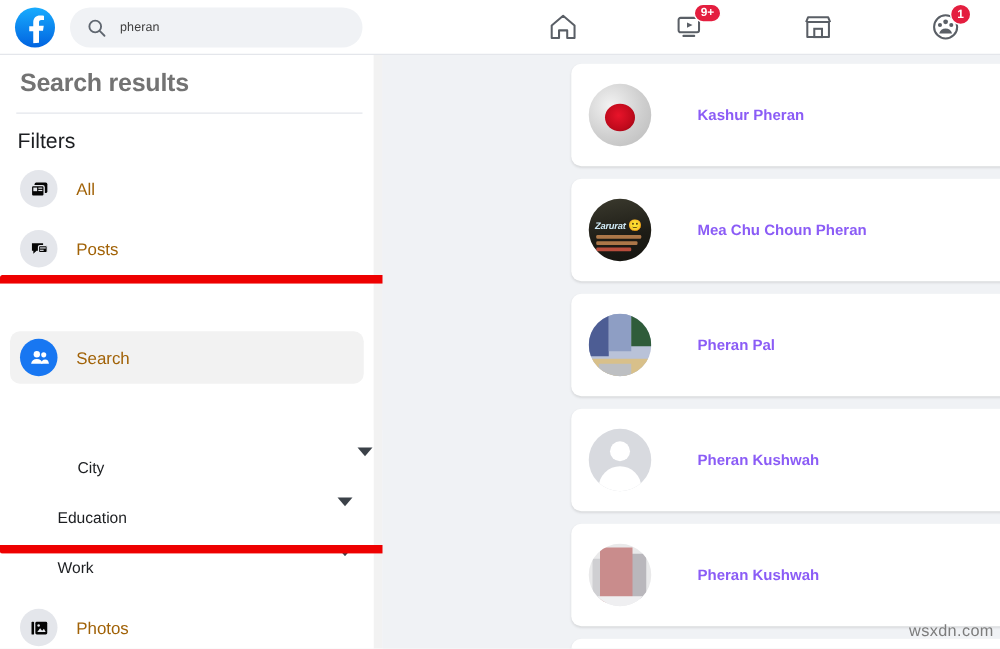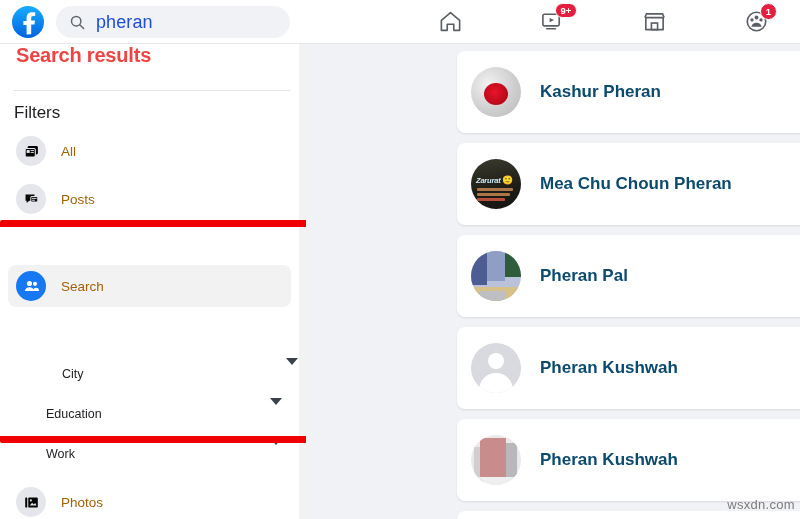--- a/index.html
+++ b/index.html
@@ -25,21 +25,21 @@
   }
   .fb-logo svg { display: block; }
 
   .searchbox {
     position: absolute; left: 56px; top: 6px; width: 234px; height: 32px;
     background: #f0f2f5; border-radius: 18px;
     display: flex; align-items: center; padding: 0 14px;
   }
   .searchbox .sicon { width: 15px; height: 15px; flex: 0 0 auto; margin-right: 11px; }
   .searchbox .sval {
-    font-size: 18px; color: #1d4ed8; letter-spacing: .1px;
+    font-size: 10px; color: #404040; letter-spacing: .1px;
   }
 
   .navicons {
     position: absolute; left: 410px; top: 0; width: 390px; height: 43px;
   }
   .navitem {
     position: absolute; top: 0; height: 43px; width: 56px;
     display: flex; align-items: center; justify-content: center;
   }
   .nav-home { left: 12px; }
@@ -62,22 +62,22 @@
   }
   .sb-scroll-track {
     position: absolute; right: 0; top: 0; width: 7px; height: 475px;
     background: #f2f2f2;
   }
   .sb-scroll-thumb {
     position: absolute; right: 0; top: 0; width: 7px; height: 300px;
     background: #f2f2f2;
   }
   .sb-title {
-    position: absolute; left: 16px; top: 0;
-    font-size: 20px; font-weight: bold; color: #ef4444; letter-spacing: -.2px;
+    position: absolute; left: 16px; top: 12px;
+    font-size: 20px; font-weight: bold; color: #737373; letter-spacing: -.2px;
   }
   .sb-divider {
     position: absolute; left: 13px; top: 46px; width: 277px; height: 1px;
     background: #e4e6eb;
   }
   .sb-filters-label {
     position: absolute; left: 14px; top: 59px;
     font-size: 17px; color: #1c1e21;
   }
 
@@ -145,21 +145,21 @@
   .card-0 { top: 7px; }
   .card-1 { top: 99px; }
   .card-2 { top: 191px; }
   .card-3 { top: 283px; }
   .card-4 { top: 375px; }
   .card-5 { top: 467px; }
   .avatar {
     width: 50px; height: 50px; border-radius: 50%; margin-left: 14px;
     flex: 0 0 auto; overflow: hidden; position: relative; background: #d8dadf;
   }
-  .res-name { margin-left: 19px; font-size: 17px; font-weight: bold; color: #0c4a6e; }
+  .res-name { margin-left: 37px; font-size: 12px; font-weight: bold; color: #8b5cf6; }
 
   
   .av-rose { background: radial-gradient(circle at 35% 35%, #f2f2f2 0%, #cfcfcf 55%, #b9b9b9 100%); }
   .av-rose::after {
     content: ""; position: absolute; left: 13px; top: 16px; width: 24px; height: 22px;
     border-radius: 50%;
     background: radial-gradient(circle at 45% 42%, #e8142a 0%, #c00a1c 60%, #8d0413 100%);
   }
   .av-zarurat { background: linear-gradient(170deg,#3b3a2e 0%, #1d1c16 60%, #151410 100%); }
   .av-zarurat .z-txt {

